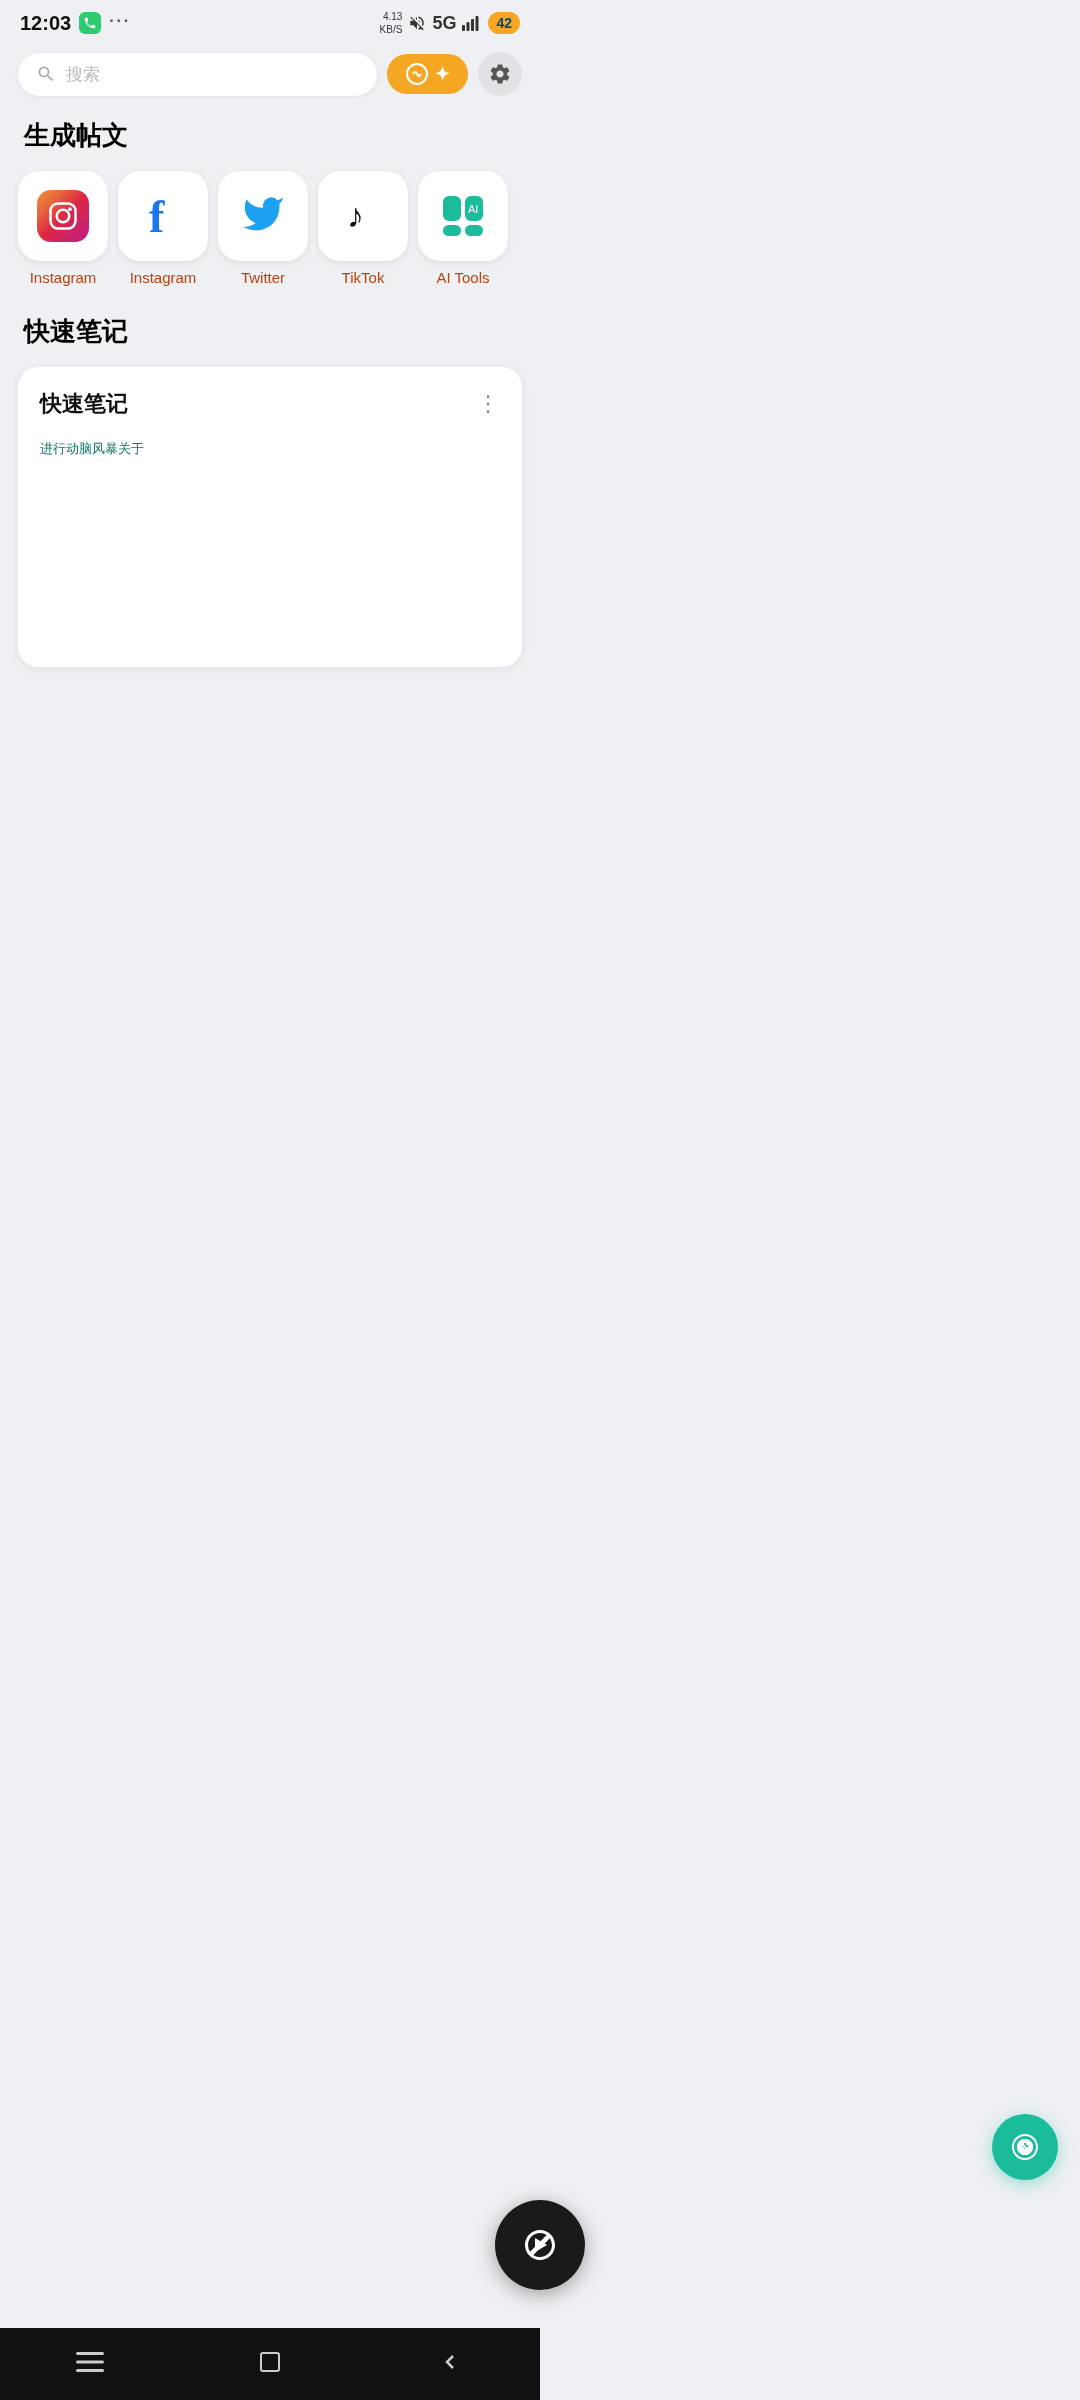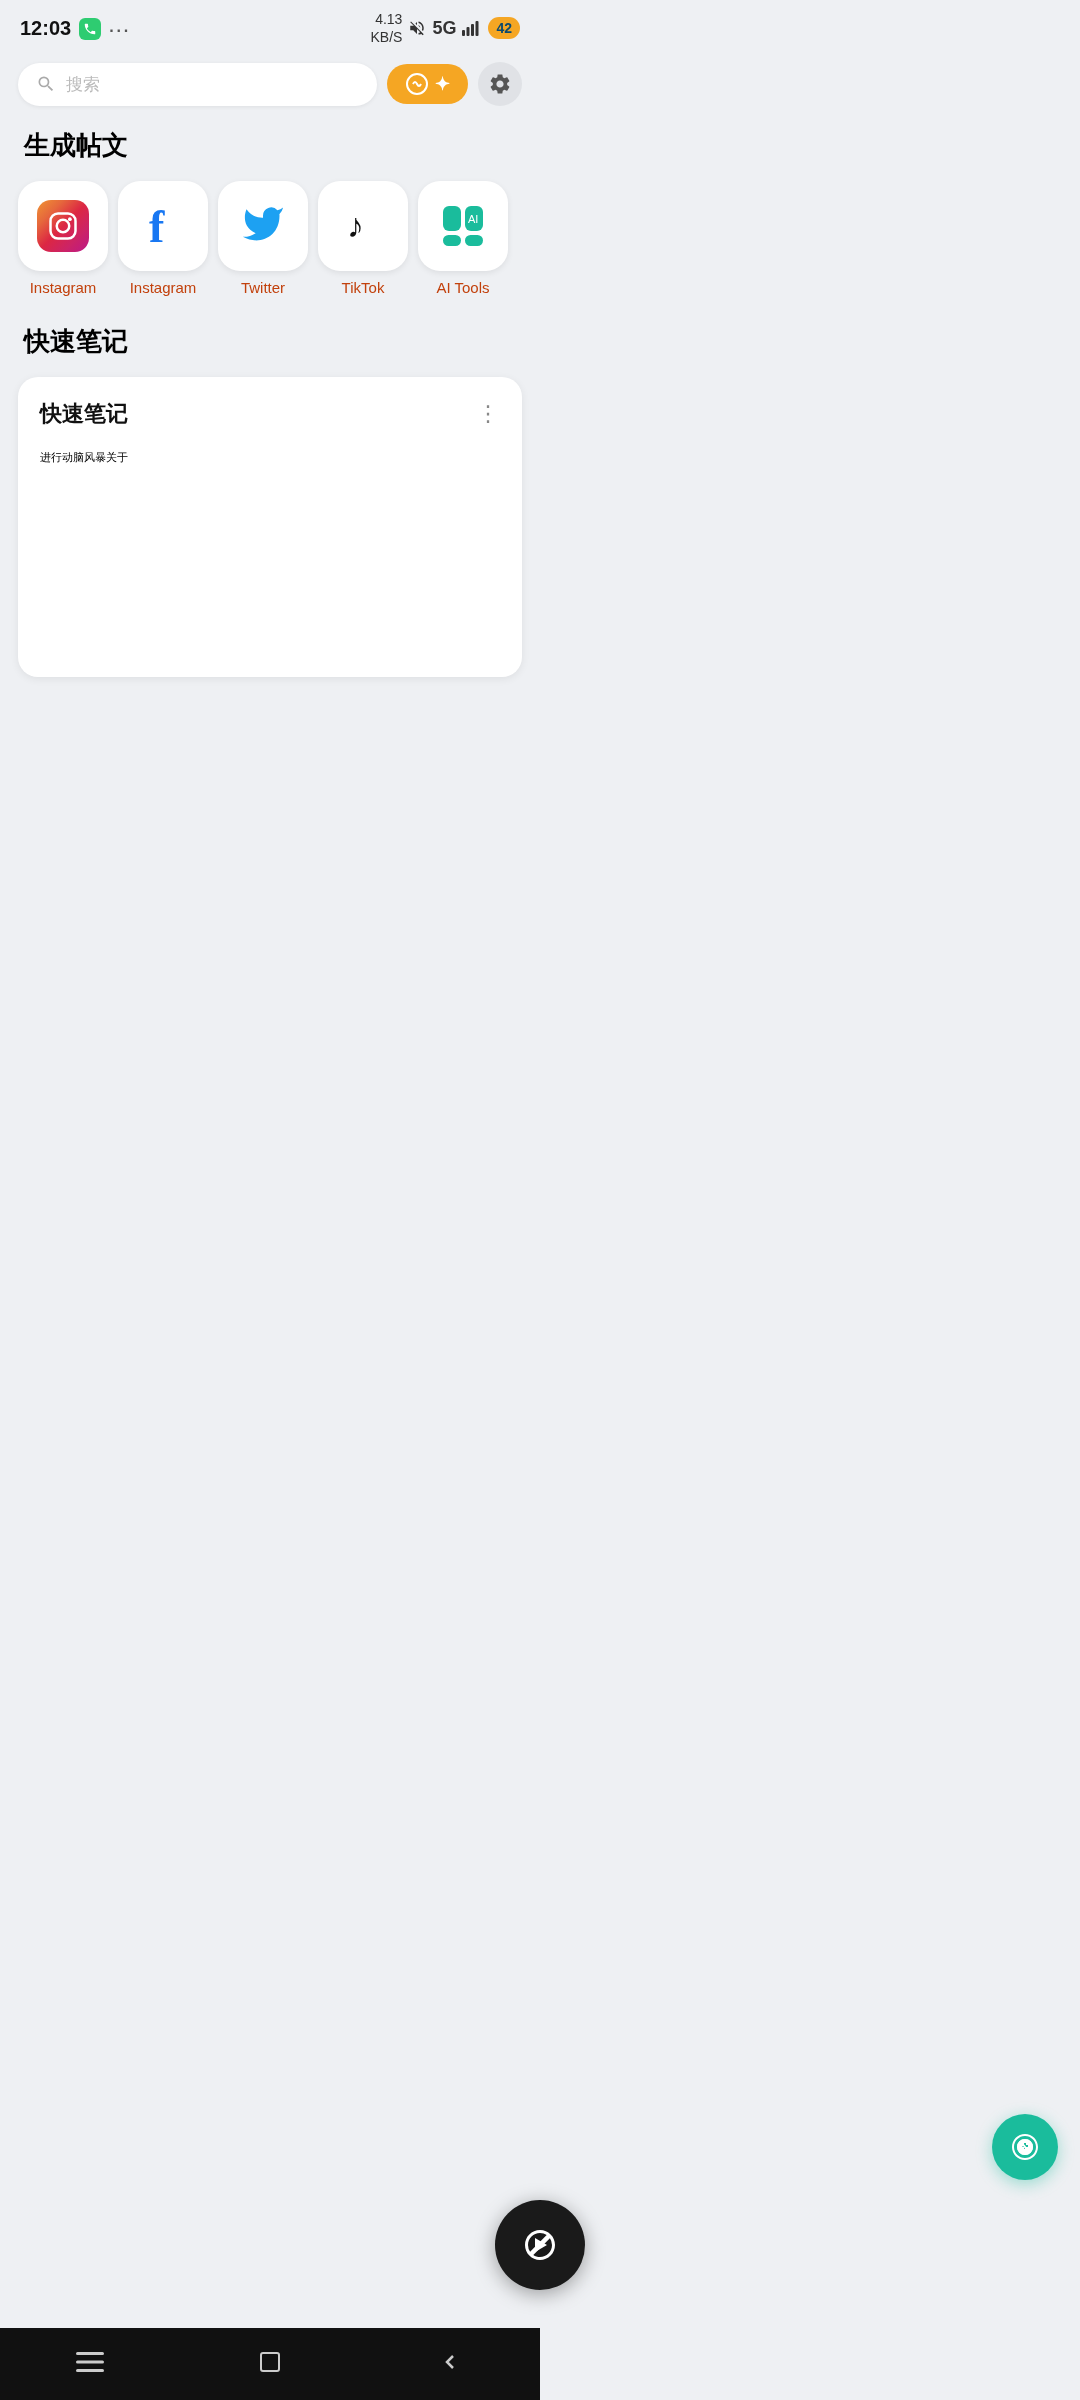--- a/index.html
+++ b/index.html
@@ -16,21 +16,21 @@
     
     .status-bar {
       display: flex;
       justify-content: space-between;
       align-items: center;
       padding: 10px 20px 6px;
       background: #eef0f3;
     }
     .status-left {
       display: flex;
-      align-items: flex-end;
+      align-items: flex-start;
       gap: 8px;
       font-size: 18px;
       font-weight: 600;
       color: #111;
     }
     .status-left .phone-icon {
       width: 22px; height: 22px;
       background: #2ecc71;
       border-radius: 6px;
       display: flex; align-items: center; justify-content: center;
@@ -162,22 +162,22 @@
       color: #888;
       letter-spacing: 1px;
       cursor: pointer;
     }
     .notes-content {
       font-size: 14px;
       color: #333;
       line-height: 1.6;
     }
     .notes-content .prompt-text {
-      font-size: 11px;
-      color: #000000;
+      font-size: 13px;
+      color: #0f766e;
       margin-bottom: 10px;
     }
     .notes-content .response-text {
       font-size: 14px;
       color: #444;
       line-height: 1.7;
     }
 
     
     .fab-green {
@@ -231,21 +231,21 @@
   <div class="status-left">
     <span style="font-size:20px;font-weight:700;">12:03</span>
     <div class="phone-icon">
       <svg width="14" height="14" viewBox="0 0 24 24" fill="white">
           <path d="M6.6 10.8c1.4 2.8 3.8 5.1 6.6 6.6l2.2-2.2c.3-.3.7-.4 1-.2 1.1.4 2.3.6 3.6.6.6 0 1 .4 1 1V20c0 .6-.4 1-1 1-9.4 0-17-7.6-17-17 0-.6.4-1 1-1h3.5c.6 0 1 .4 1 1 0 1.3.2 2.5.6 3.6.1.3 0 .7-.2 1L6.6 10.8z"></path>
         </svg>
     </div>
     <span class="dots">···</span>
   </div>
   <div class="status-right">
-    <span class="net-info" style="font-size:14px;line-height:1.3;text-align:right;">4.13<br>KB/S</span>
+    <span class="net-info" style="font-size:10px;line-height:1.3;text-align:right;">4.13<br>KB/S</span>
     <svg width="18" height="18" viewBox="0 0 24 24" fill="#333">
         <path d="M16.5 12A4.5 4.5 0 0 0 14 7.97V9.1l2.45 2.45c.05-.18.05-.36.05-.55zM19 12c0 .94-.2 1.82-.54 2.64l1.51 1.51C20.63 14.91 21 13.5 21 12c0-4.28-2.99-7.86-7-8.77v2.06c2.89.86 5 3.54 5 6.71zM4.27 3L3 4.27 7.73 9H3v6h4l5 5v-6.73l4.25 4.25c-.67.52-1.42.93-2.25 1.18v2.06A8.99 8.99 0 0 0 17.73 20l1.74 1.74L21 20.46l-17-17L4.27 3zM12 4L9.91 6.09 12 8.18V4z"></path>
       </svg>
     <span style="font-weight:700;font-size:18px;">5G</span>
     <svg width="20" height="16" viewBox="0 0 20 16">
       <rect x="0" y="10" width="3" height="6" rx="1" fill="#333"></rect>
       <rect x="4.5" y="7" width="3" height="9" rx="1" fill="#333"></rect>
       <rect x="9" y="4" width="3" height="12" rx="1" fill="#333"></rect>
       <rect x="13.5" y="1" width="3" height="15" rx="1" fill="#333"></rect>
     </svg>

